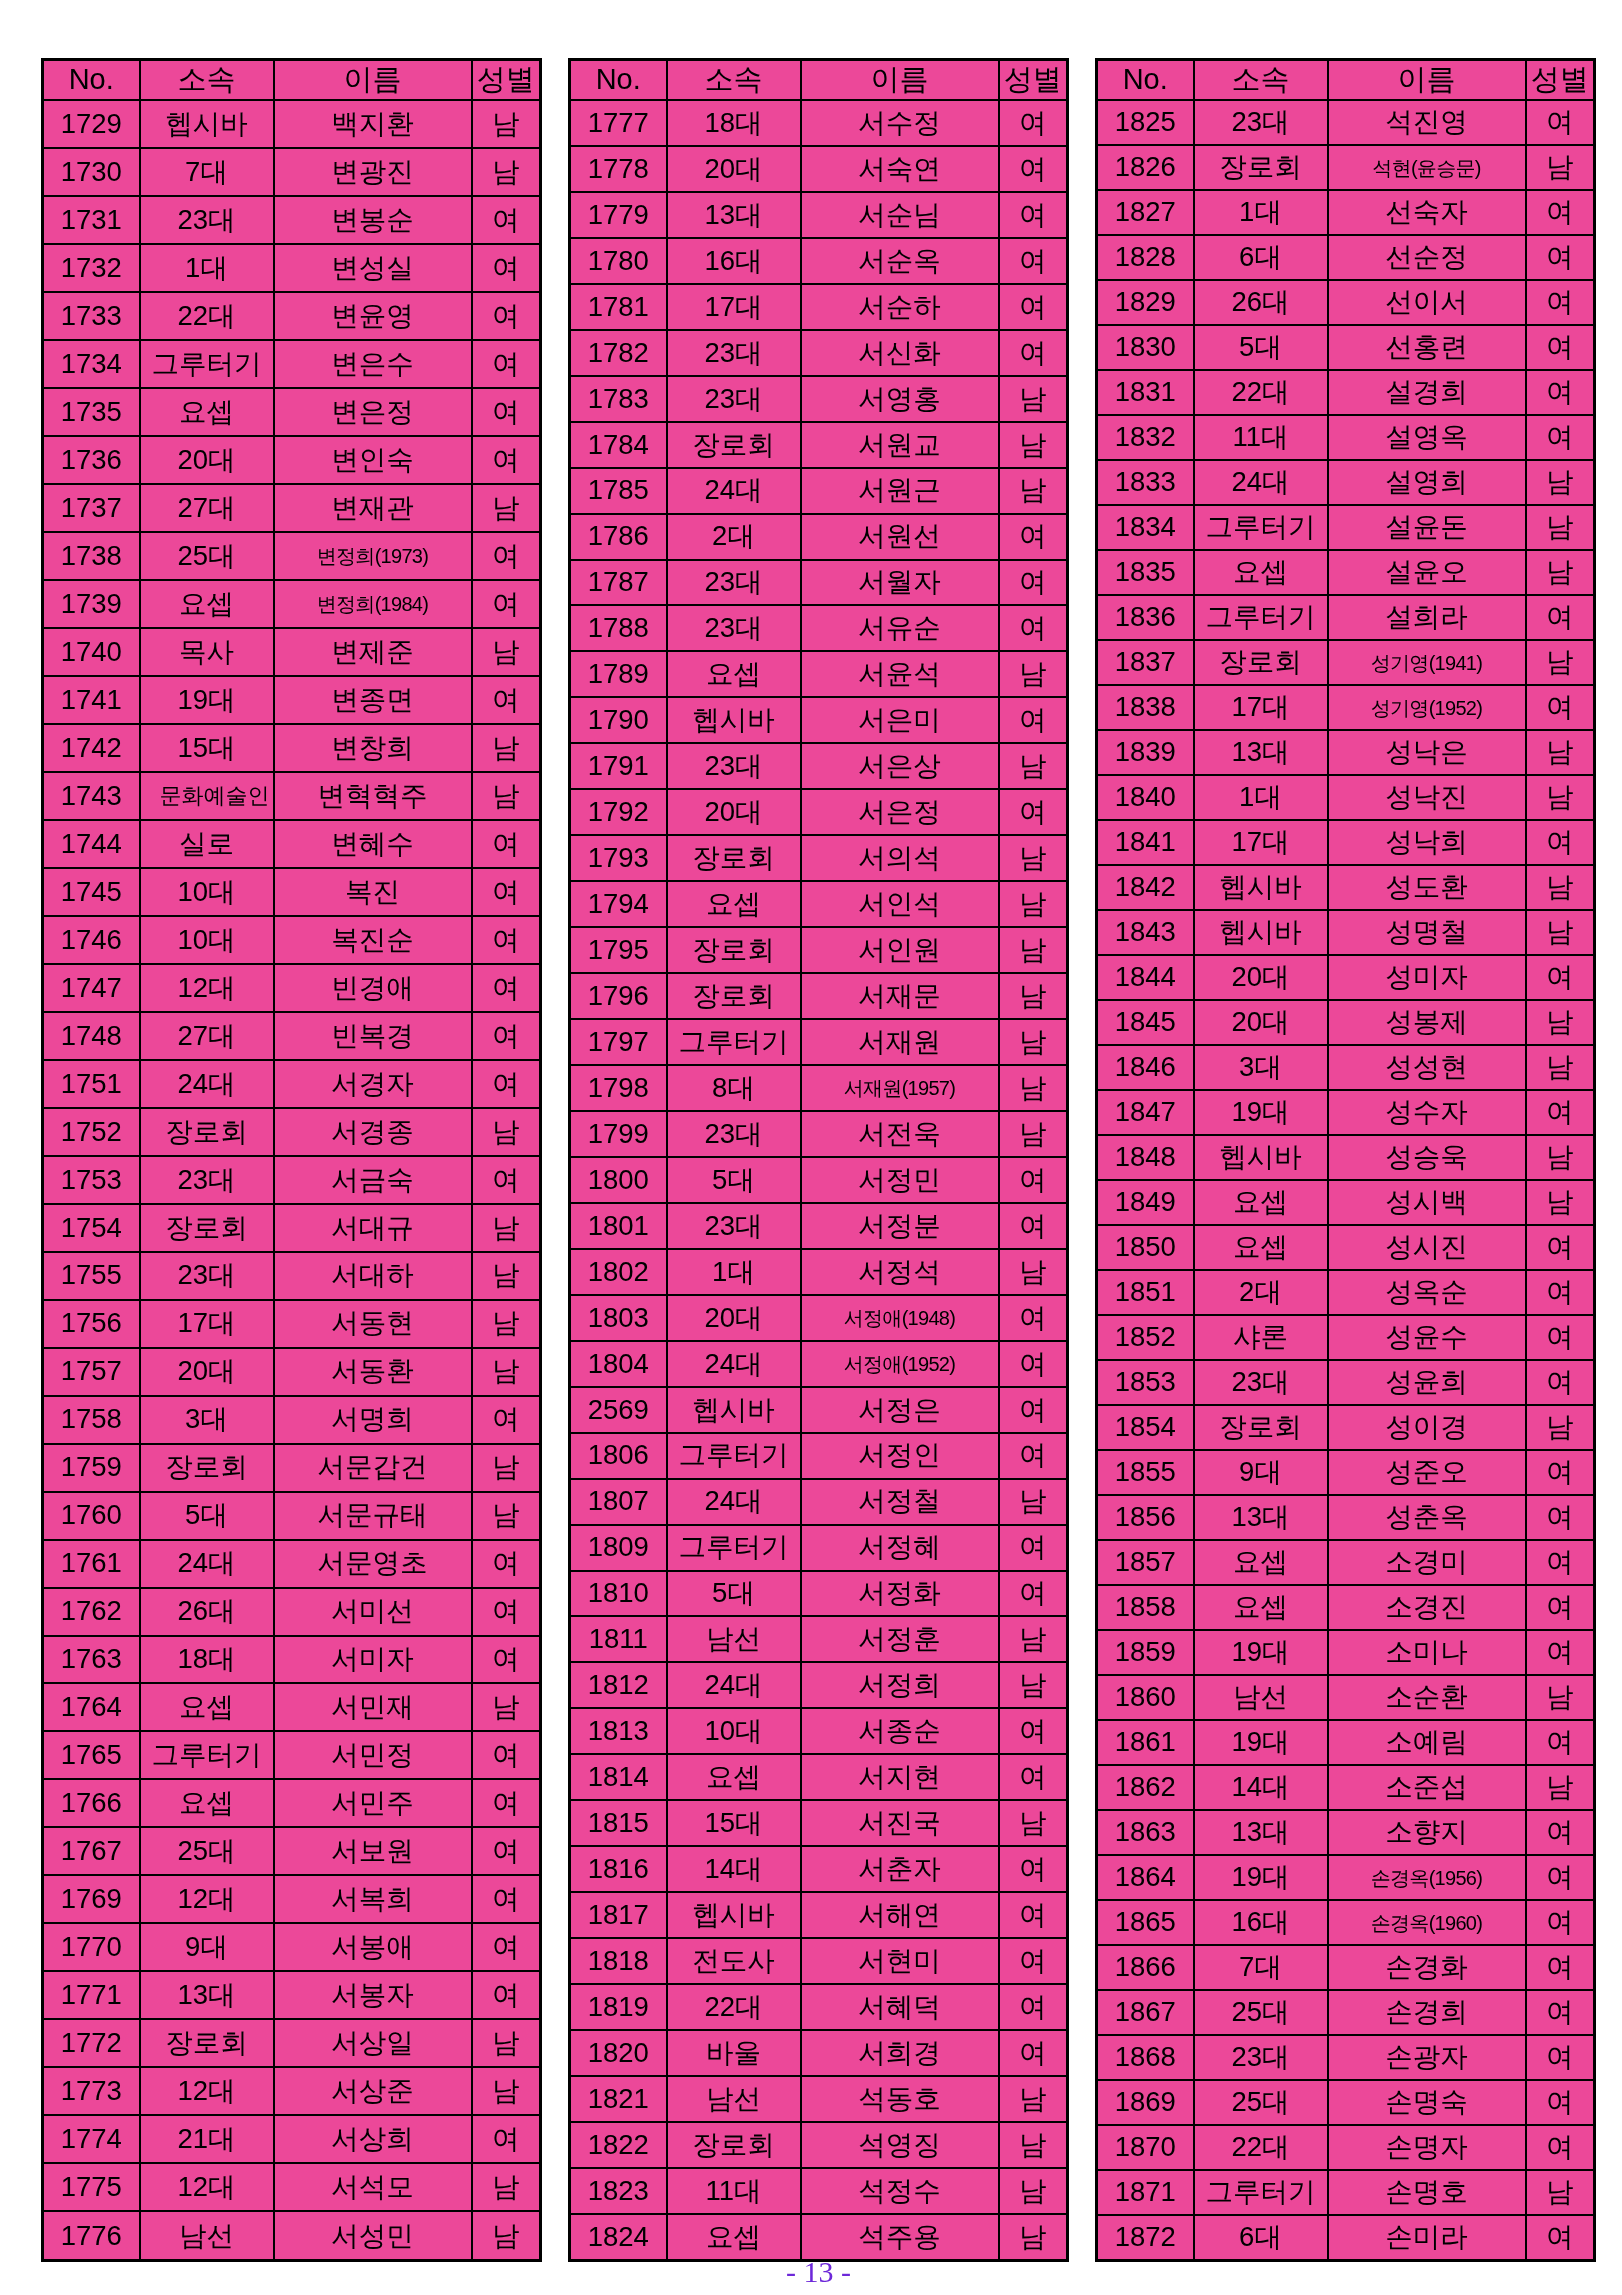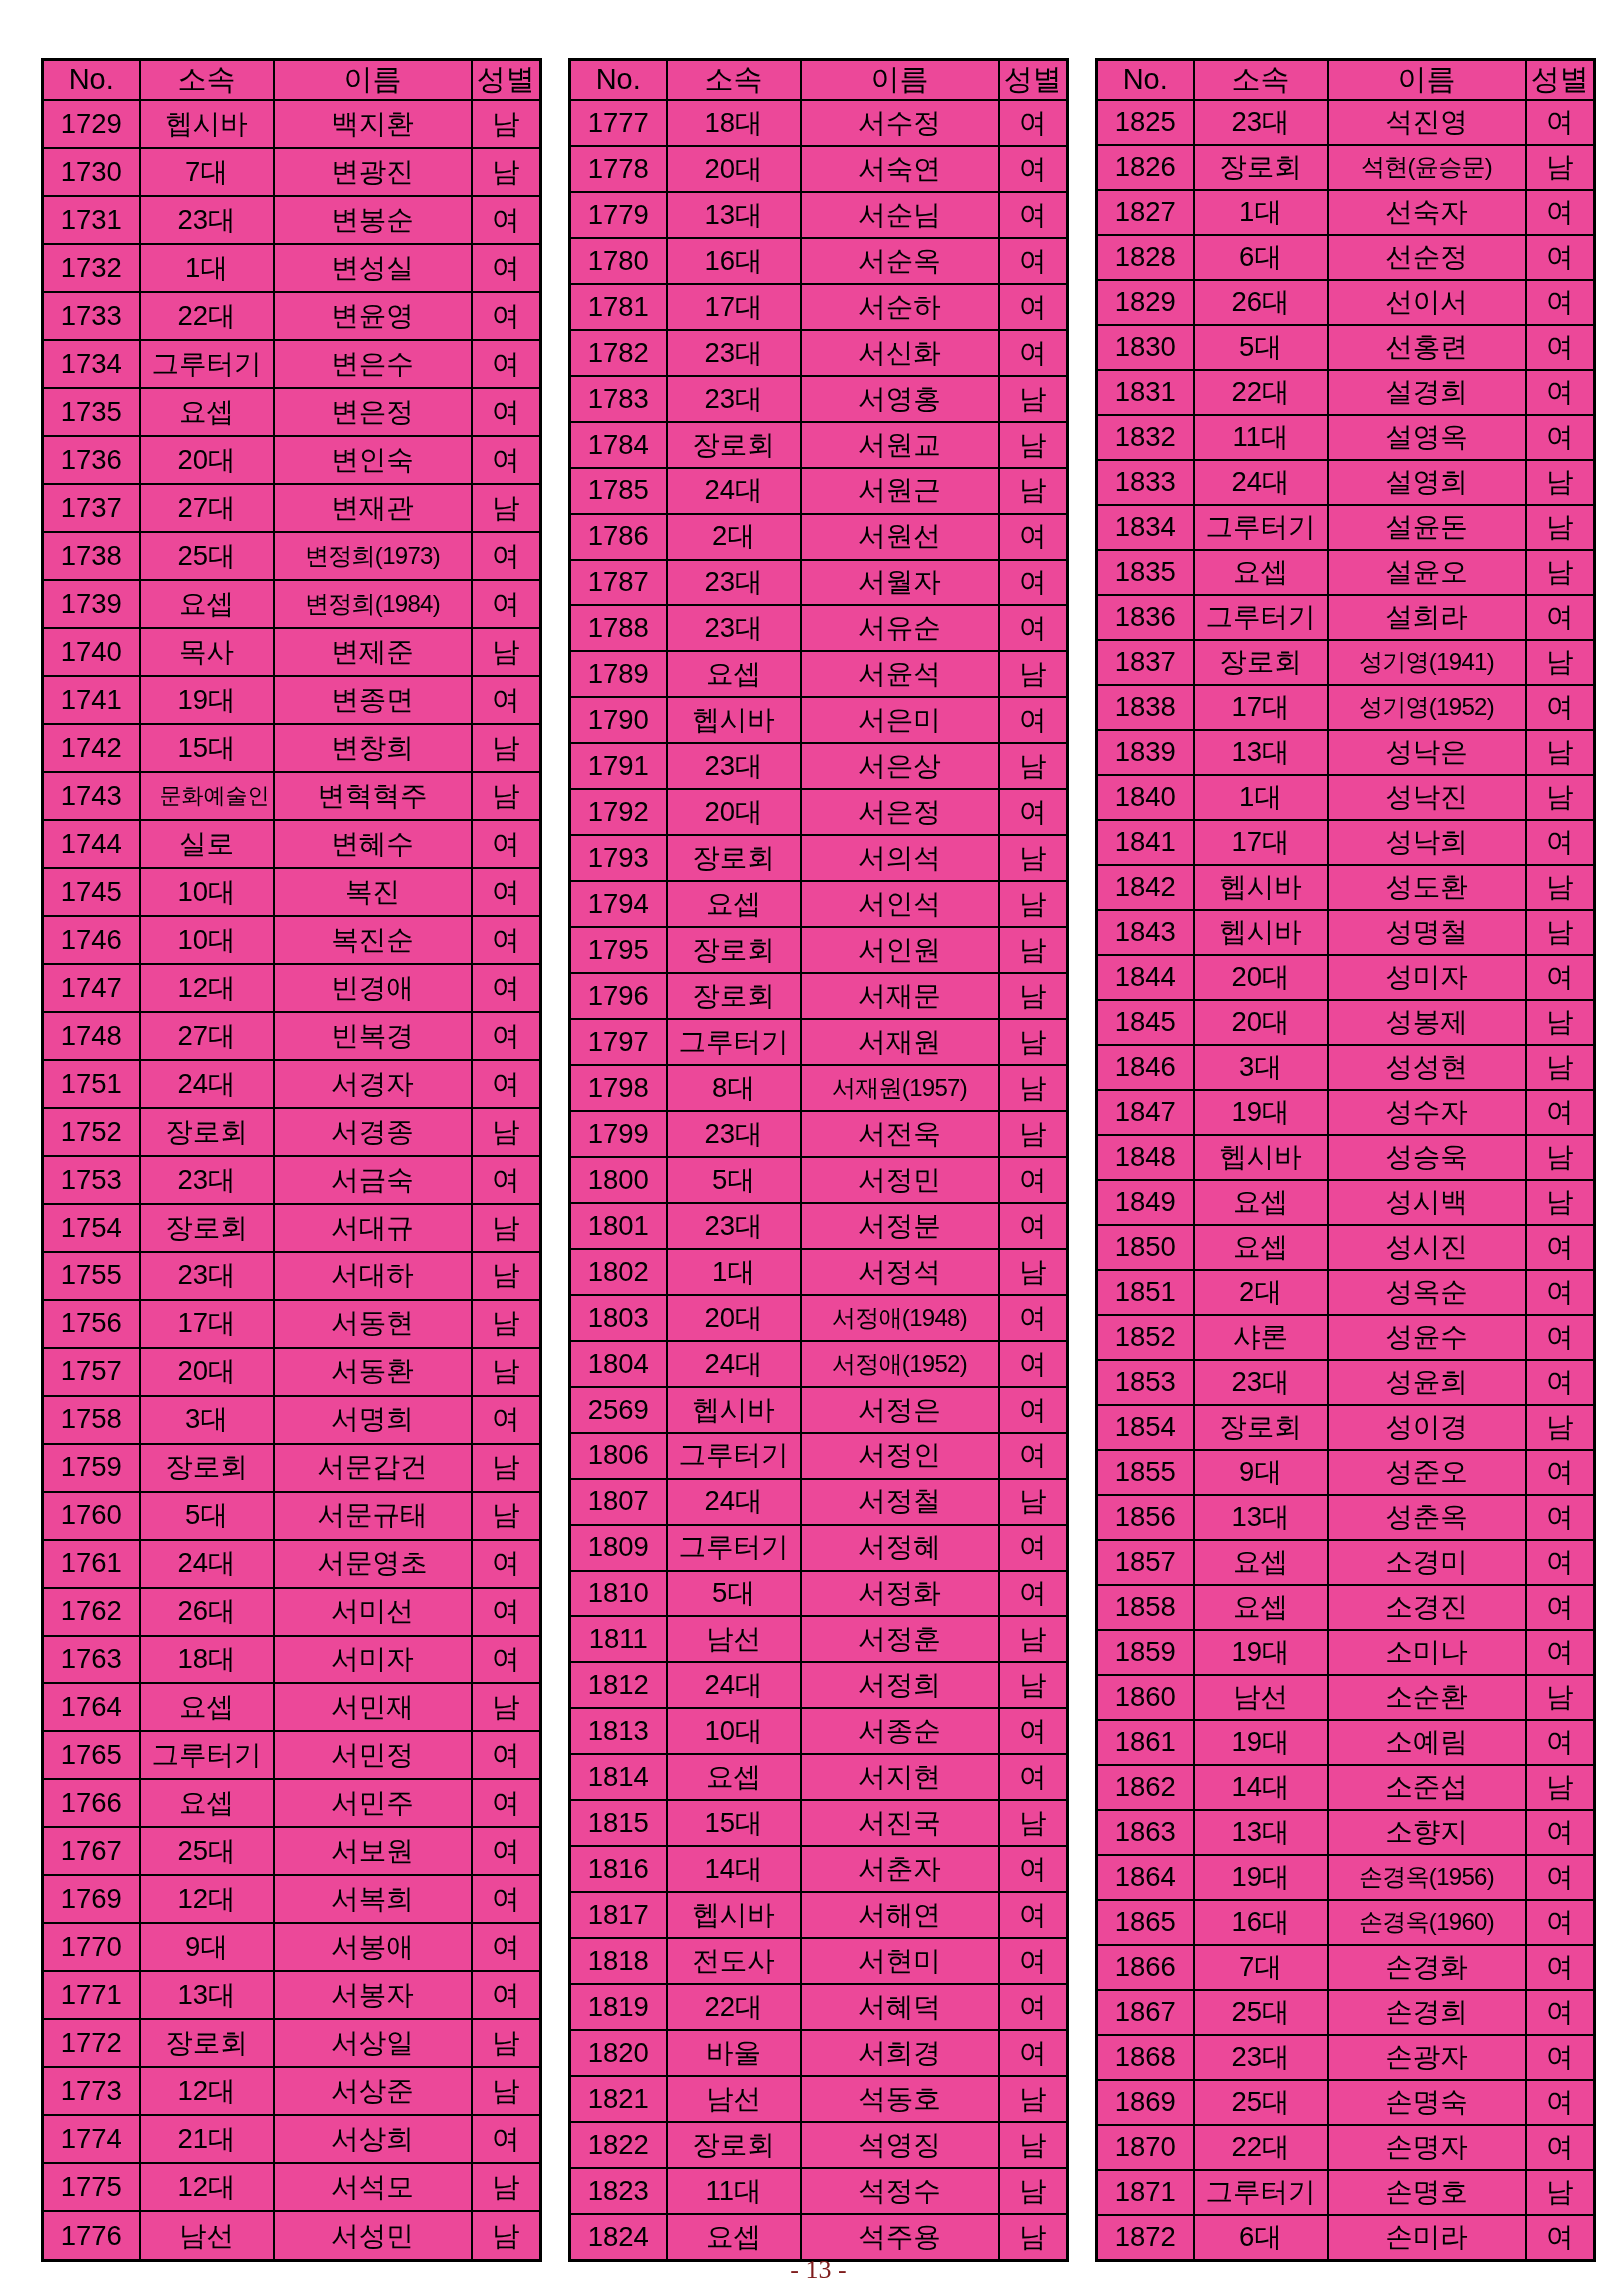--- a/index.html
+++ b/index.html
@@ -48,30 +48,30 @@
   }
   table.roster th {
     height: 38px;
     font-weight: normal;
     font-size: 29px;
   }
   table.roster td {
     height: 43px;
   }
   table.roster td.med  { font-size: 22px; padding-left: 16px; }
-  table.roster td.long { font-size: 24px; letter-spacing: -0.7px; }
+  table.roster td.long { font-size: 20px; letter-spacing: -0.7px; }
   .page-footer {
     position: absolute;
     left: 14px;
     right: 0;
     top: 2255px;
     text-align: center;
     font-family: "Liberation Serif", serif;
-    font-size: 26px;
-    color: #7f1d1d;
+    font-size: 30px;
+    color: #6d28d9;
   }
 </style>
 </head>
 <body>
 
 <div class="tables-wrap">
 
   <table class="roster">
     <colgroup>
         <col class="c-no">

